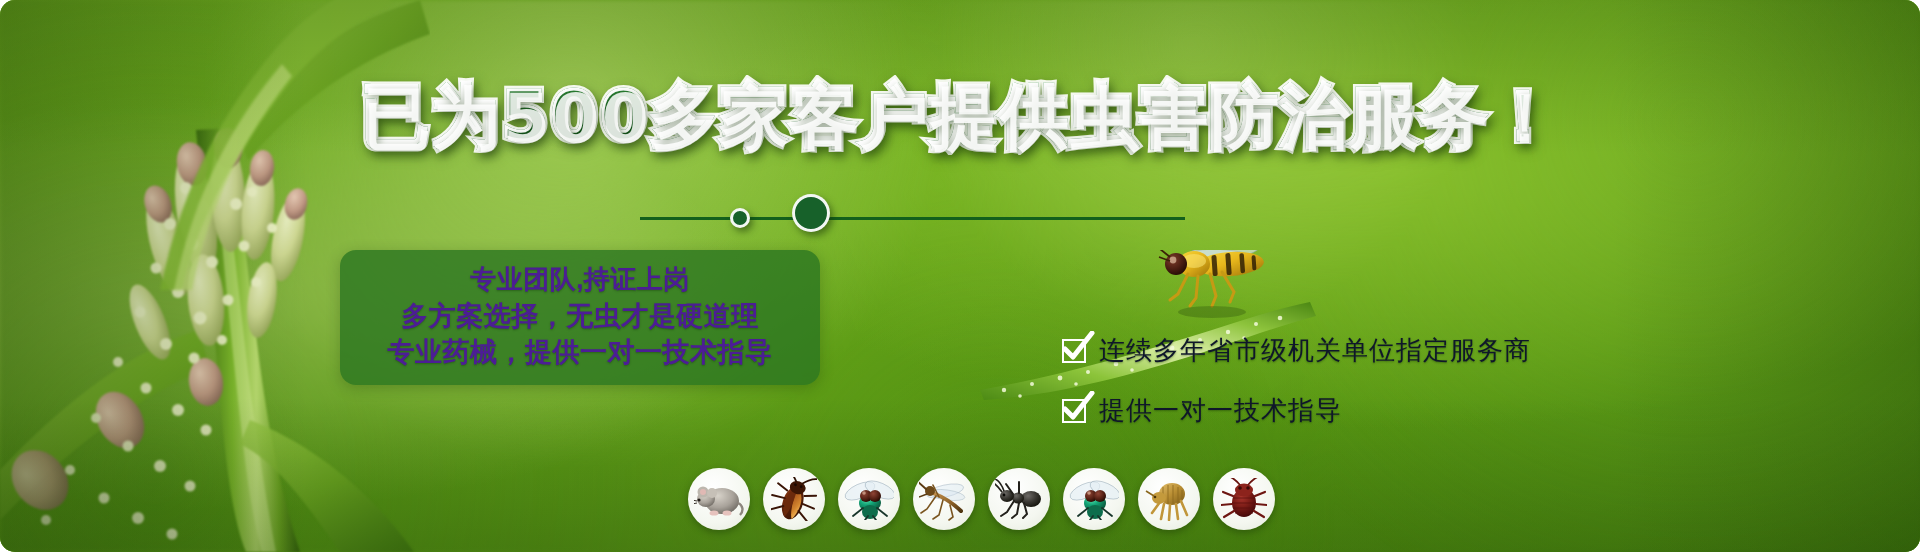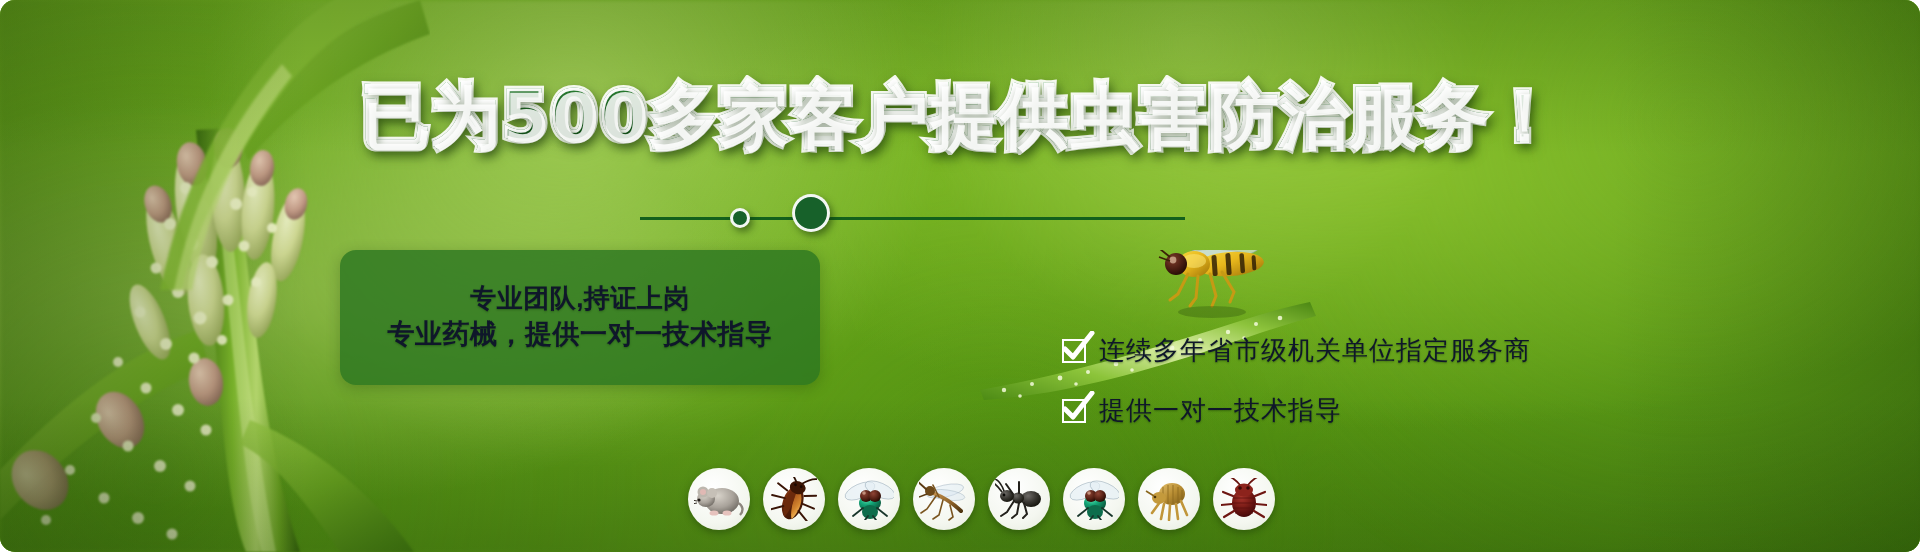--- a/index.html
+++ b/index.html
@@ -118,21 +118,21 @@
     width:480px; height:135px;
     background:rgba(43,117,32,.80);
     border-radius:16px;
     box-shadow:0 3px 14px rgba(18,46,4,.25);
     display:flex; flex-direction:column;
     align-items:center; justify-content:center;
     gap:2px;
     padding:8px 0 10px;
   }
   .panel-line {
-    color:#0f172a;
+    color:#4c1d95;
     font-weight:bold;
     line-height:1.28;
     white-space:nowrap;
     letter-spacing:.5px;
     text-shadow:0 1px 2px rgba(12,40,4,.35);
   }
   .panel-line.l1 { font-size:26px; }
   .panel-line.l2 { font-size:27px; }
   .panel-line.l3 { font-size:27px; }
 
@@ -368,20 +368,21 @@
   <div class="headline">已为500多家客户提供虫害防治服务！</div>
 
   <div class="decor">
     <div class="decor-line"></div>
     <div class="decor-dot small"></div>
     <div class="decor-dot large"></div>
   </div>
 
   <div class="panel">
     <div class="panel-line l1">专业团队,持证上岗</div>
+    <div class="panel-line l2">多方案选择，无虫才是硬道理</div>
     <div class="panel-line l3">专业药械，提供一对一技术指导</div>
   </div>
 
   <div class="bullets">
 
     <div class="bullet">
       <span class="check-box">
         <span class="frame"></span>
         <svg class="tick" viewBox="0 0 34 34" aria-hidden="true">
           <path d="M4 18 L12 26 L31 2" stroke="#ffffff" stroke-width="5" fill="none" stroke-linecap="round" stroke-linejoin="round"></path>

